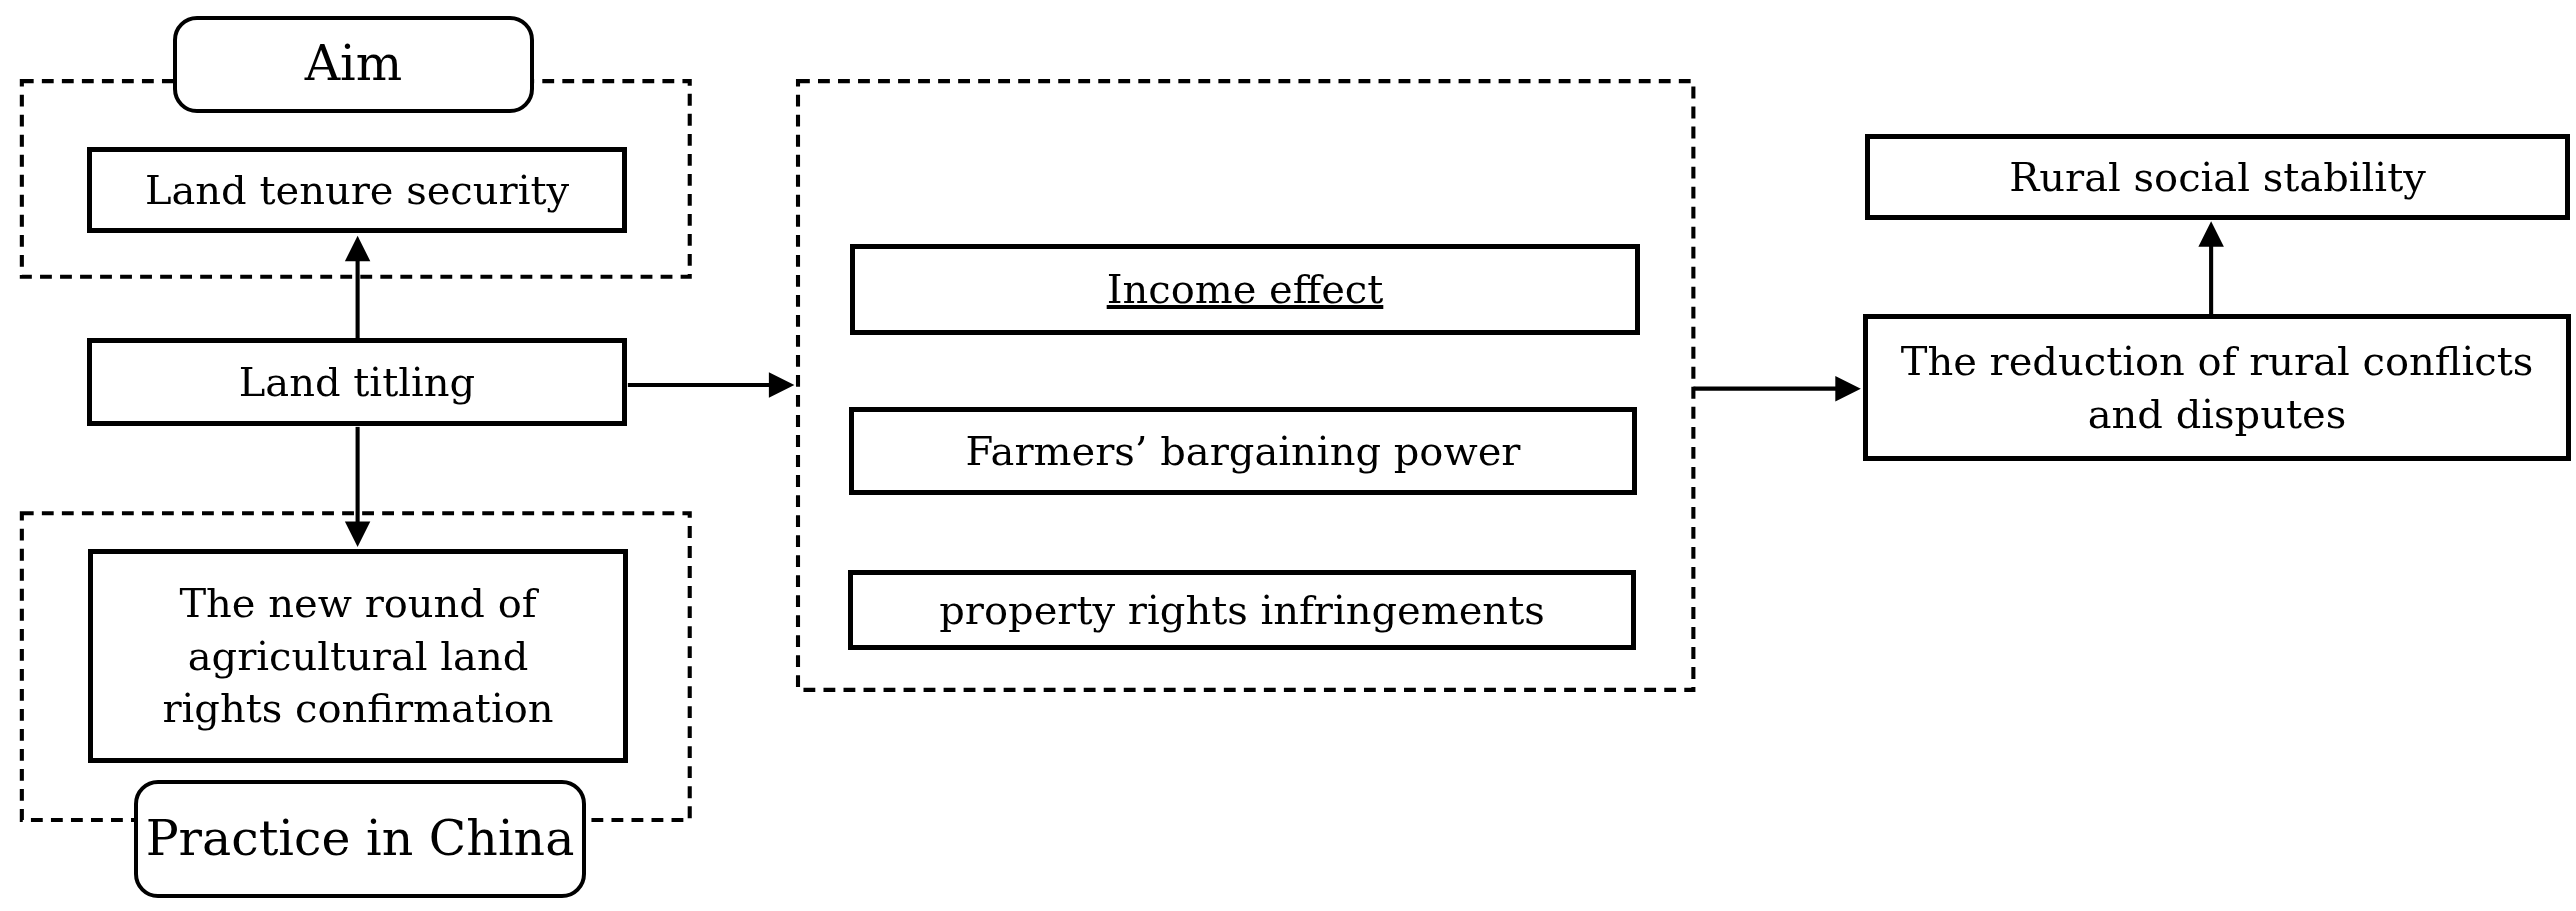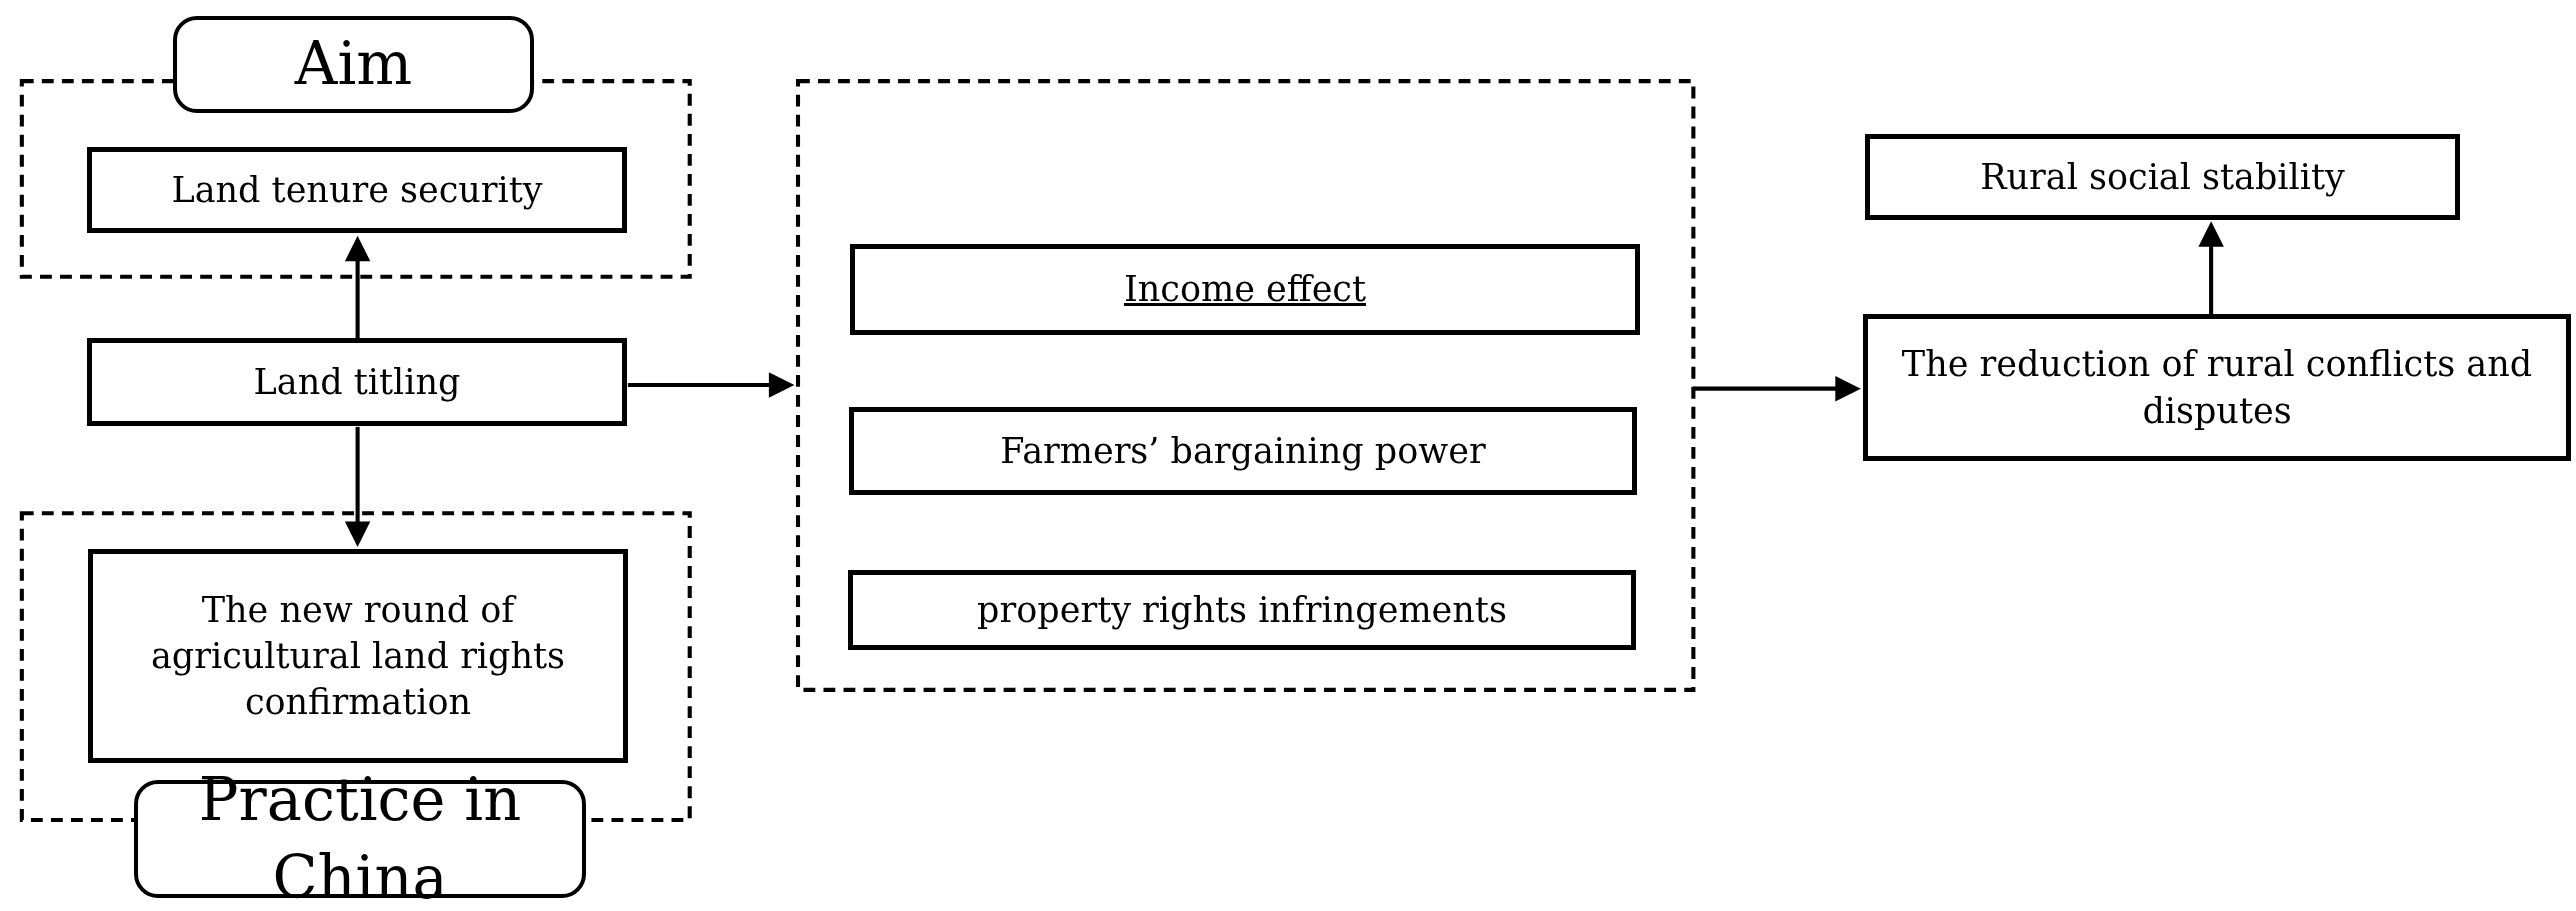--- a/index.html
+++ b/index.html
@@ -24,43 +24,43 @@
   }
   .node, .tag {
     position: absolute;
     box-sizing: border-box;
     background: #ffffff;
     border: 5.5px solid #000000;
     display: flex;
     align-items: center;
     justify-content: center;
     text-align: center;
-    font-size: 35px;
+    font-size: 40px;
     line-height: 1.32;
     z-index: 2;
   }
   .tag {
     border-width: 4.5px;
     border-radius: 24px;
-    font-size: 59px;
+    font-size: 49px;
     z-index: 3;
   }
   
   #aim-tag        { left: 173px;  top: 15.5px;   width: 361px; height: 97px; }
   #tenure-box     { left: 87px;   top: 147px;  width: 540px; height: 86px;  }
   #titling-box    { left: 87px;   top: 338px;  width: 540px; height: 88px;  }
   #newround-box   { left: 88px;   top: 549px;  width: 540px; height: 214px; padding: 0 38px; }
   #practice-tag   { left: 134px;  top: 780px;  width: 452px; height: 118px; }
   
   #mech-tag       { left: 1035px; top: 15.5px;   width: 356px; height: 126px; }
   #income-box     { left: 850px;  top: 244px;  width: 790px; height: 91px; text-decoration: underline; }
   #bargain-box    { left: 849px;  top: 407px;  width: 788px; height: 88px;  }
   #infringe-box   { left: 848px;  top: 570px;  width: 788px; height: 80px;  }
   
-  #rural-box      { left: 1865px; top: 134px;  width: 595px; height: 86px;  }
+  #rural-box      { left: 1865px; top: 134px;  width: 705px; height: 86px;  }
   #reduction-box  { left: 1863px; top: 314px;  width: 708px; height: 147px; padding: 0 27px; }
 </style>
 </head>
 <body>
 
 <div id="canvas">
 
   <svg id="wires" width="2576" height="912" viewBox="0 0 2831 1002" xmlns="http://www.w3.org/2000/svg">
 
     <g>

